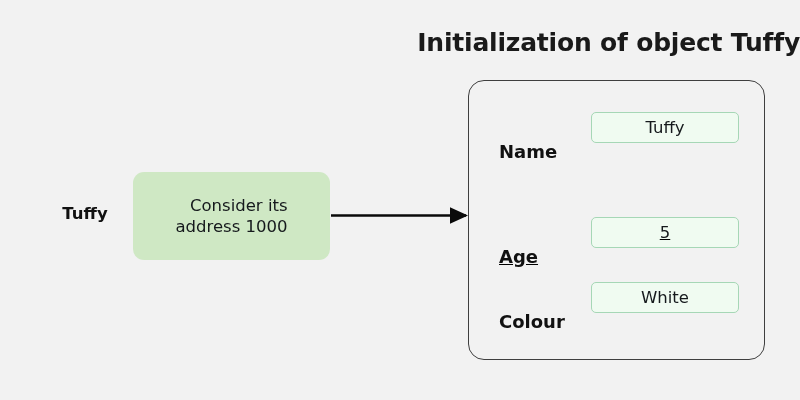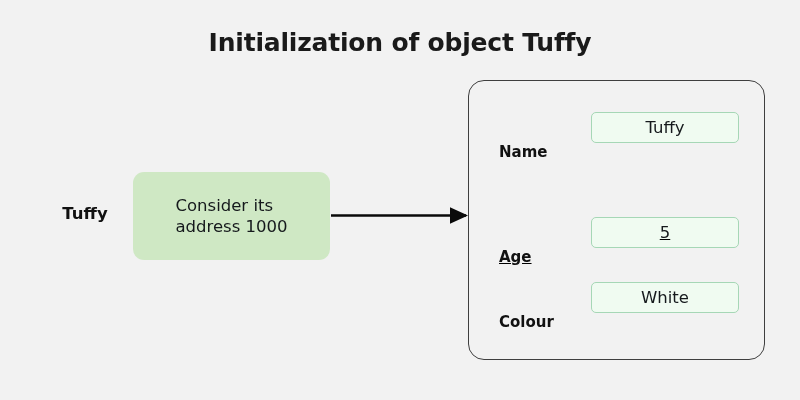--- a/index.html
+++ b/index.html
@@ -18,21 +18,21 @@
     width: 800px;
     height: 400px;
   }
 
   
   #diagram-title {
     position: absolute;
     left: 0;
     top: 28px;
     width: 800px;
-    text-align: center;
+    text-align: right;
     font-size: 25px;
     font-weight: bold;
     color: #1a1a1a;
     letter-spacing: -0.2px;
   }
 
   
   #ref-label {
     position: absolute;
     left: 50px;
@@ -54,21 +54,21 @@
     background: #cfe8c4;
     border-radius: 11px;
     display: flex;
     align-items: center;
     justify-content: center;
   }
   #address-box .note-text {
     font-size: 16.5px;
     line-height: 1.28;
     color: #15191c;
-    text-align: left;
+    text-align: right;
     padding: 0 10px;
     white-space: pre-line;
   }
 
   
   #arrow {
     position: absolute;
     left: 330px;
     top: 200px;
     width: 145px;
@@ -92,21 +92,21 @@
     position: absolute;
     left: 30px;
     width: 240px;
     height: 31px;
     display: flex;
     align-items: center;
   }
   .field-label {
     width: 92px;
     flex: 0 0 92px;
-    font-size: 15px;
+    font-size: 18px;
     font-weight: bold;
     color: #111111;
     margin-top: 48px;
   }
   .field-value {
     flex: 1 1 auto;
     height: 31px;
     box-sizing: border-box;
     background: #f0fbf1;
     border: 1.2px solid #a6d7b6;

